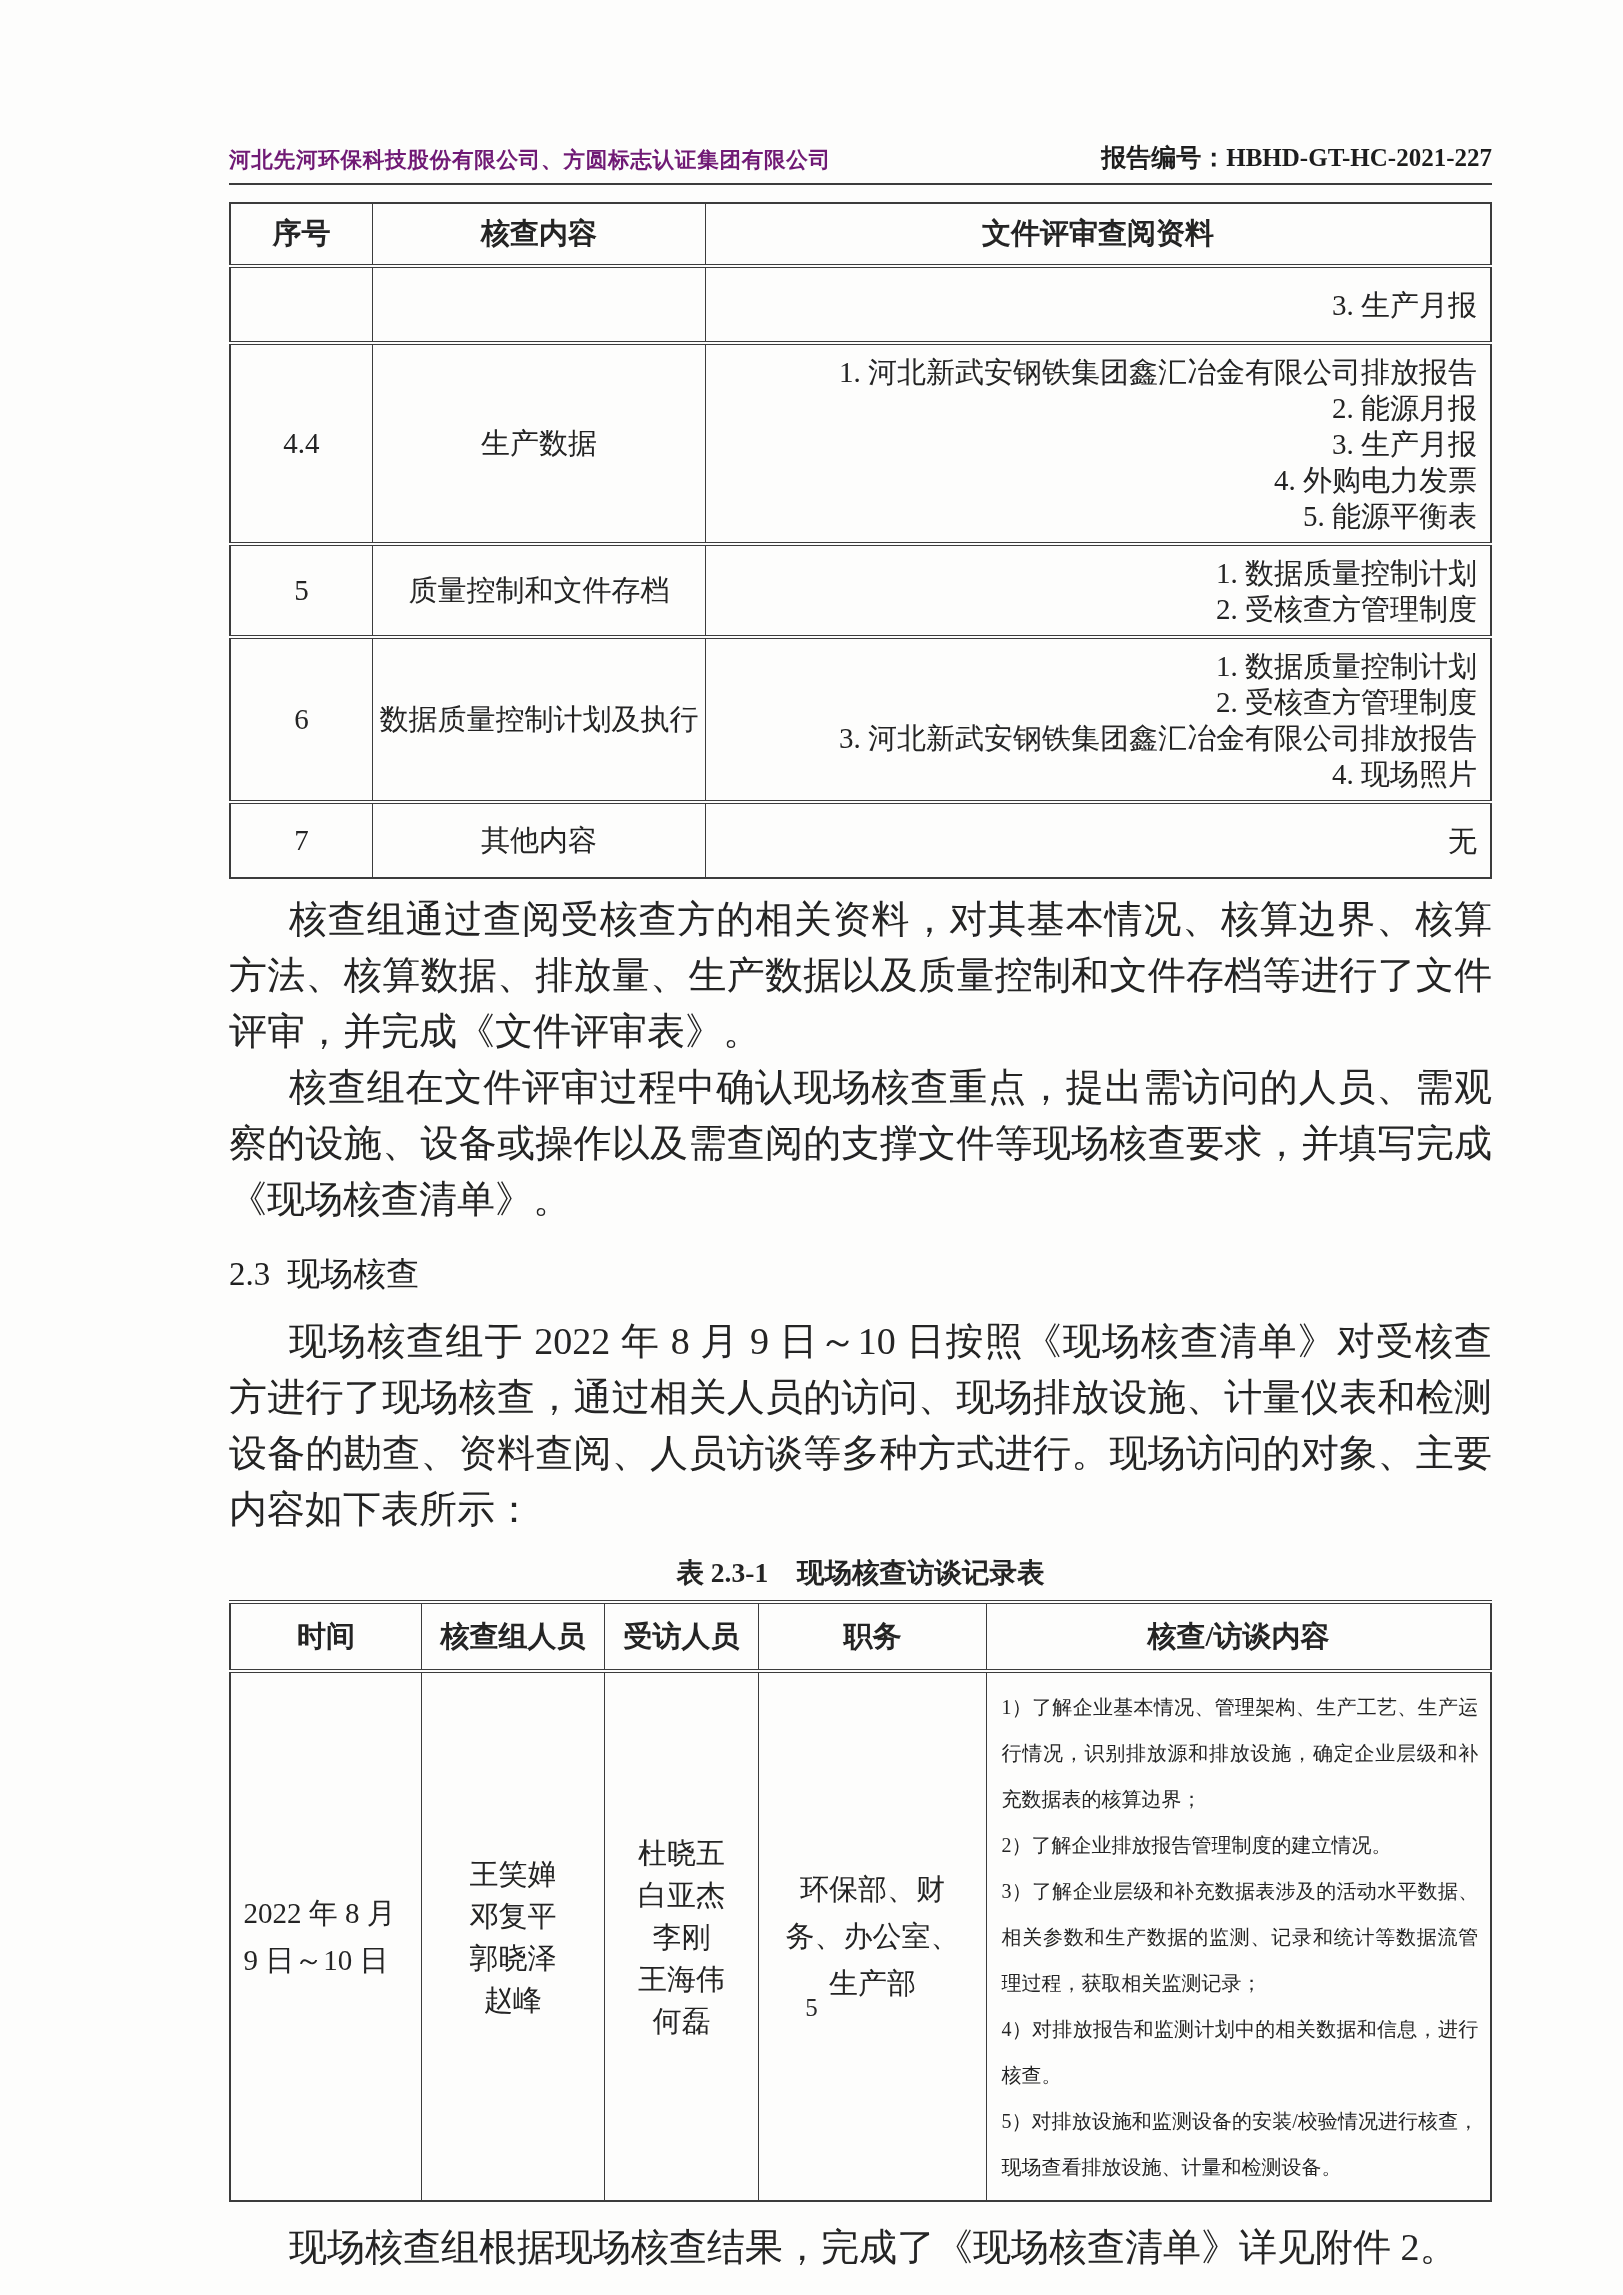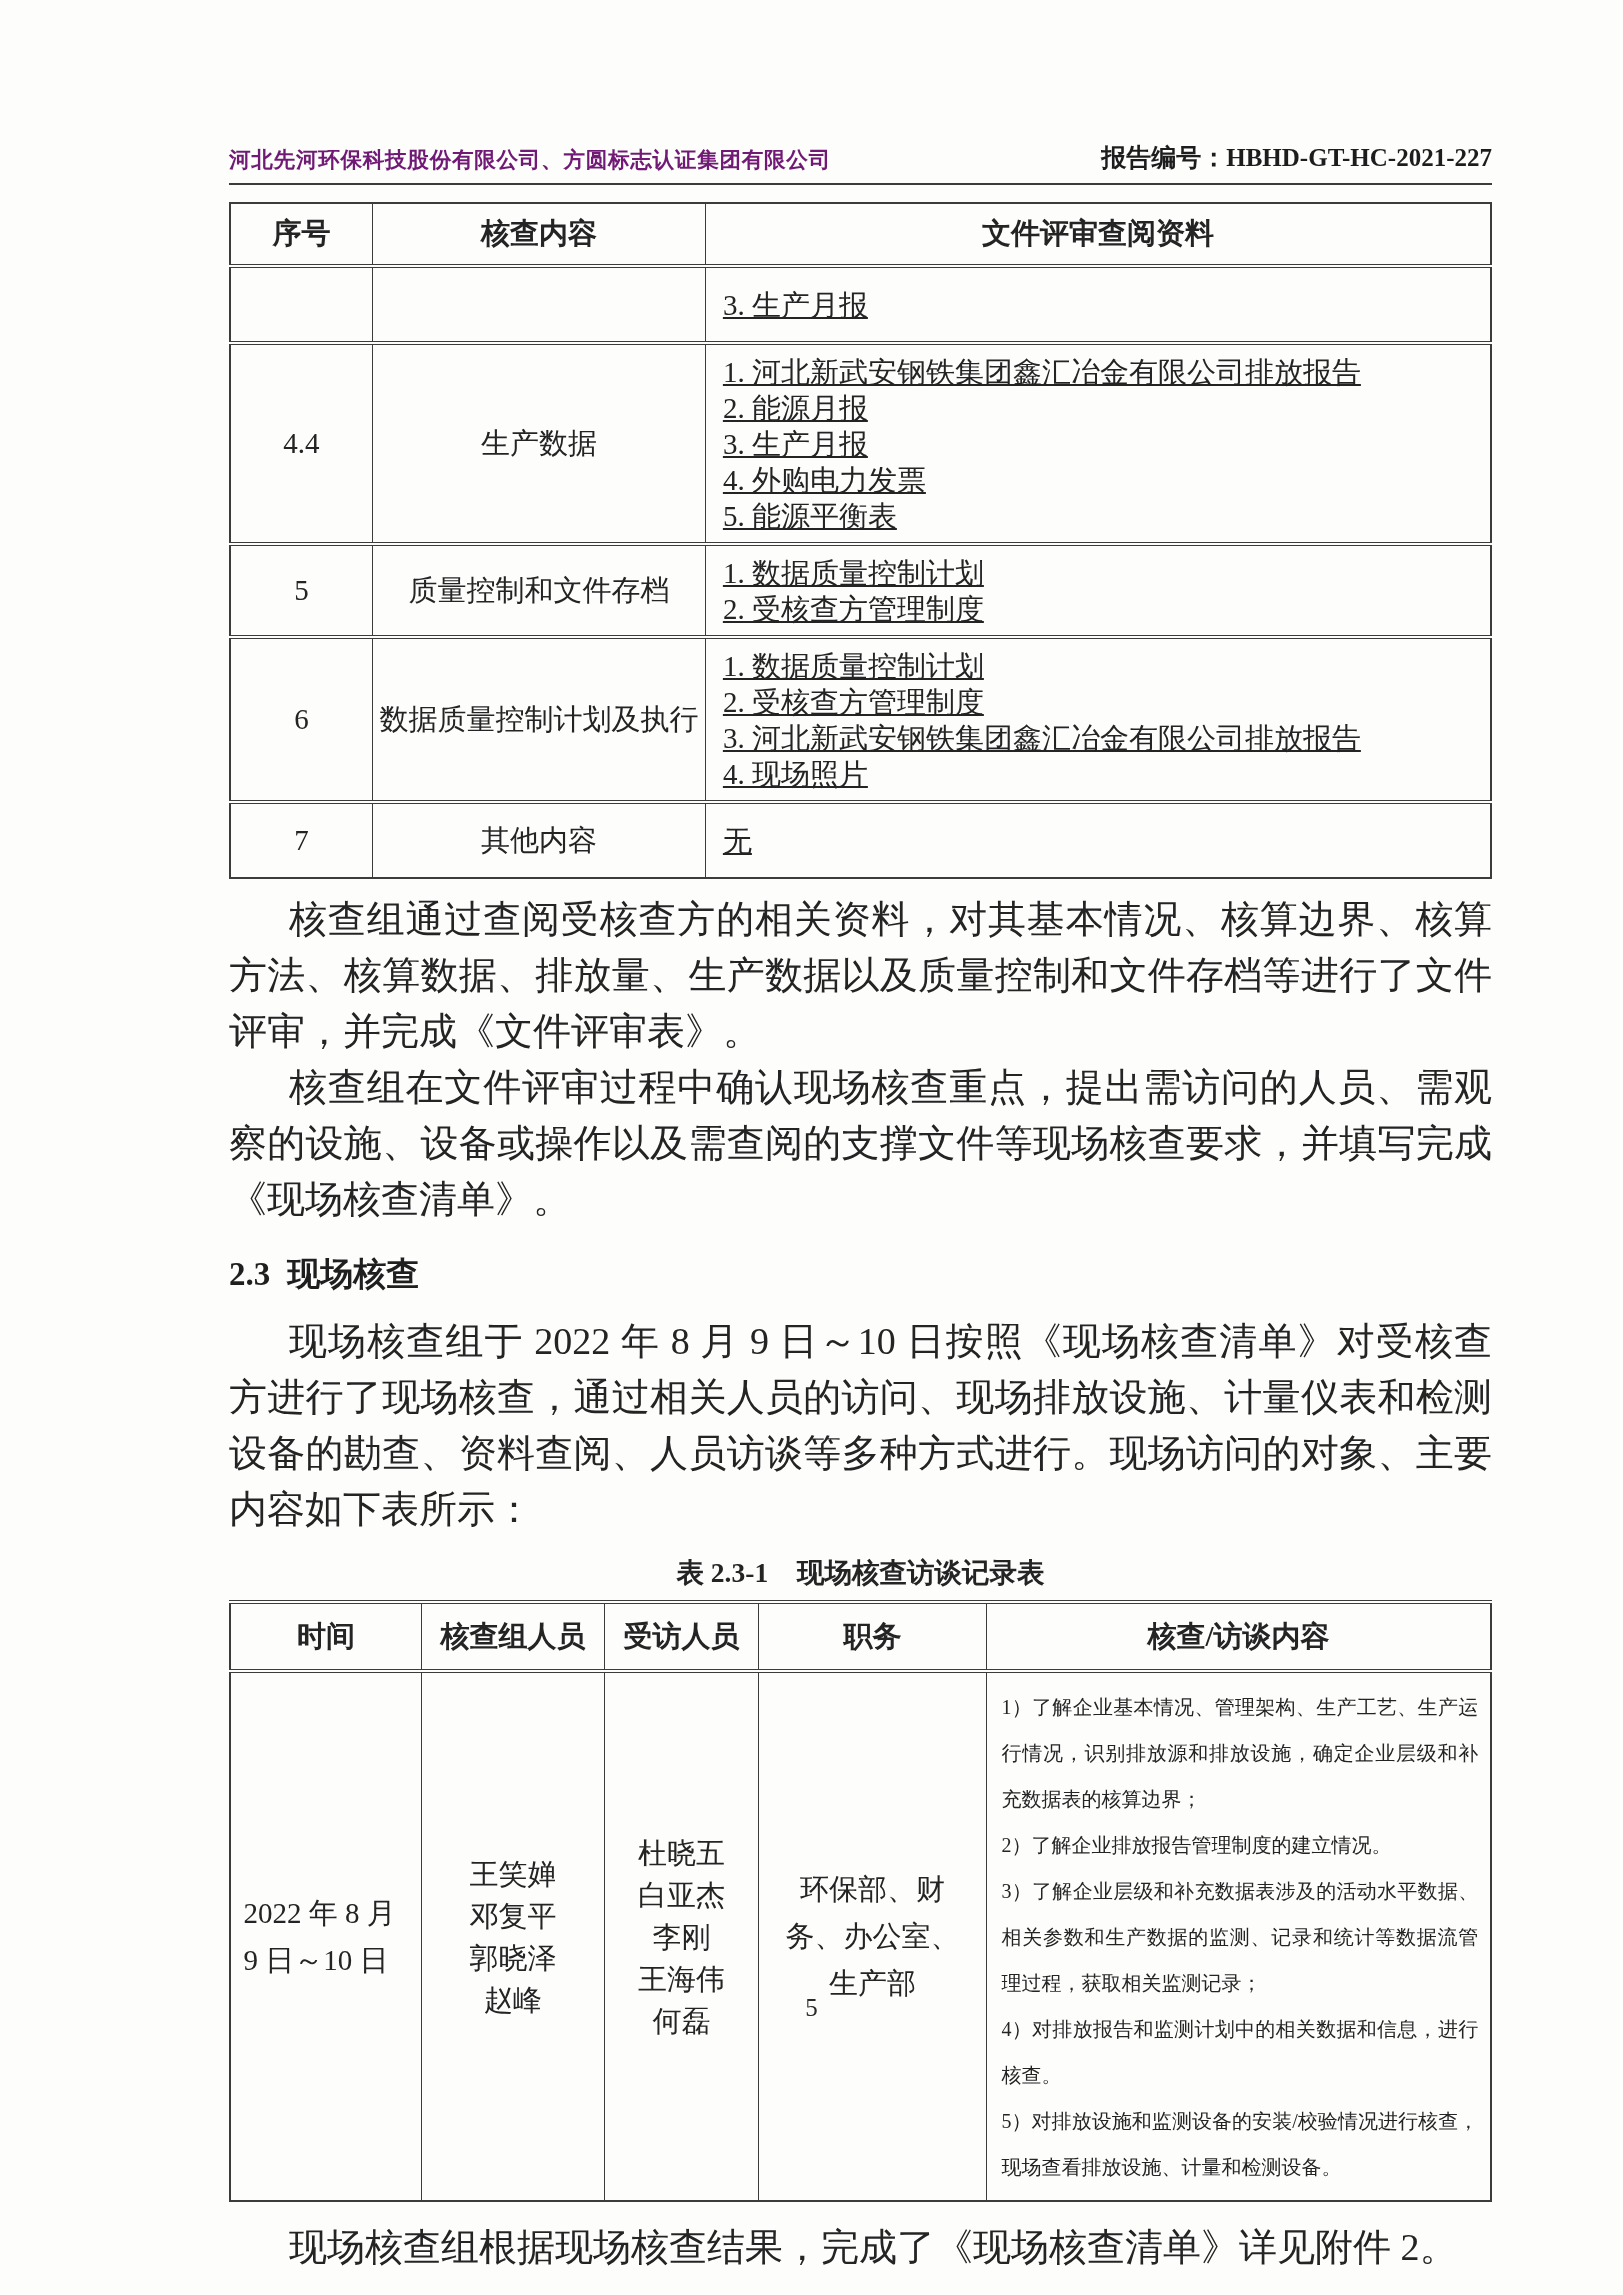--- a/index.html
+++ b/index.html
@@ -25,35 +25,35 @@
 
   
   table { border-collapse:collapse; width:100%; table-layout:fixed;padding-left:15px; }
   table.doc-table { margin-top:17px; border:2px solid #3c3c3c; }
   table.interview-table { border:2px solid #3c3c3c; border-top:4.6px double #3c3c3c; }
   th, td { border:1.3px solid #3c3c3c; vertical-align:middle; }
   tr.hsep > th, tr.hsep > td { border-bottom:4.6px double #3c3c3c; }
   th { font-size:29px; font-weight:bold; height:58px; text-align:center; }
   td { font-size:29px; }
   td.c { text-align:center; }
-  td.docs { text-align:left; padding:8.5px 13px 8.5px 17px;text-decoration:underline; }
+  td.docs { text-align:right; padding:8.5px 13px 8.5px 17px; }
   .doc-line { line-height:36px; }
   .tall-row td { height:56px; }
 
   
   .body-par {
     font-size:38px; line-height:56px;
     text-align:justify; text-indent:60px;
     margin:0;
   }
   .par-1 { margin-top:11.8px; }
 
   .section-heading {
     margin:25px 0 15.7px 0;
-    font-size:33px; font-weight:bold; color:#1f1f1f;
+    font-size:33px; font-weight:normal; color:#1f1f1f;
     display:flex; gap:17px; align-items:baseline;
   }
 
   .table-caption {
     margin:18.3px 0 9.2px 0;
     text-align:center; font-size:27.5px; font-weight:bold;
   }
   .table-caption .cap-title { margin-left:22px; }
 
   

